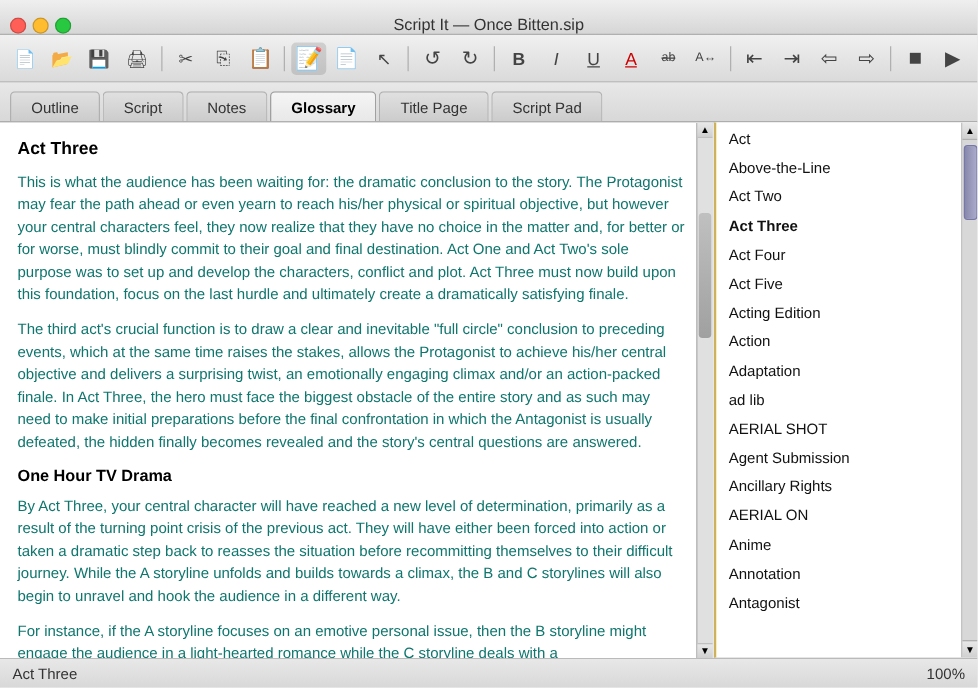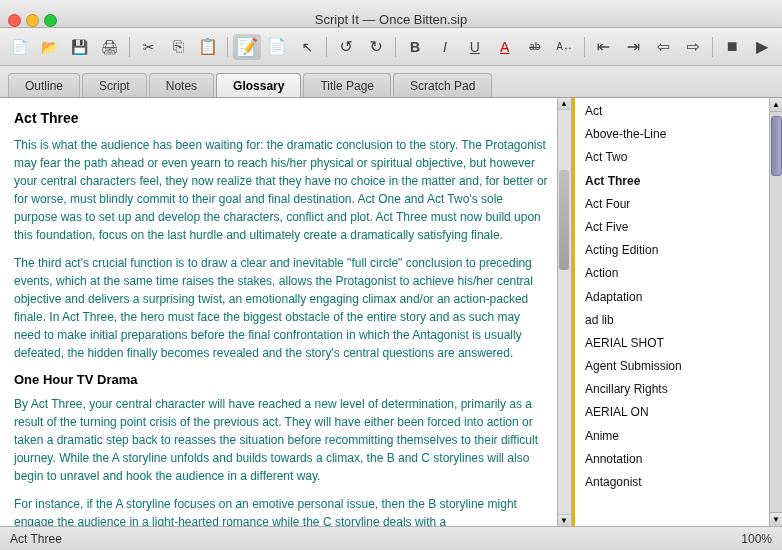--- a/index.html
+++ b/index.html
@@ -137,21 +137,21 @@
       font-size: 12px;
       line-height: 1.5;
       margin-bottom: 10px;
       color: #0f766e;
     }
 
     
     .glossary-pane {
       width: 210px;
       background: #fff;
-      border-left: 3px solid #eab308;
+      border-left: 1px solid #eab308;
       overflow: hidden;
       display: flex;
       flex-direction: column;
       position: relative;
     }
     .glossary-list {
       flex: 1;
       overflow-y: auto;
       padding: 2px 0;
     }
@@ -283,21 +283,21 @@
   <button class="toolbar-btn" style="font-size:18px;">■</button>
   <button class="toolbar-btn" style="font-size:16px;">▶</button>
 </div>
 
 <div class="tabs-bar">
   <div class="tab">Outline</div>
   <div class="tab">Script</div>
   <div class="tab">Notes</div>
   <div class="tab active">Glossary</div>
   <div class="tab">Title Page</div>
-  <div class="tab">Scratch Pad</div>
+  <div class="tab">Script Pad</div>
 </div>
 
 <div class="main-area">
 
   <div class="content-pane" style="padding-right: 22px;">
     <h2>Act Three</h2>
     <p>This is what the audience has been waiting for: the dramatic conclusion to the story. The Protagonist may fear the path ahead or even yearn to reach his/her physical or spiritual objective, but however your central characters feel, they now realize that they have no choice in the matter and, for better or for worse, must blindly commit to their goal and final destination. Act One and Act Two's sole purpose was to set up and develop the characters, conflict and plot. Act Three must now build upon this foundation, focus on the last hurdle and ultimately create a dramatically satisfying finale.</p>
     <p>The third act's crucial function is to draw a clear and inevitable "full circle" conclusion to preceding events, which at the same time raises the stakes, allows the Protagonist to achieve his/her central objective and delivers a surprising twist, an emotionally engaging climax and/or an action-packed finale. In Act Three, the hero must face the biggest obstacle of the entire story and as such may need to make initial preparations before the final confrontation in which the Antagonist is usually defeated, the hidden finally becomes revealed and the story's central questions are answered.</p>
     <h3>One Hour TV Drama</h3>
     <p>By Act Three, your central character will have reached a new level of determination, primarily as a result of the turning point crisis of the previous act. They will have either been forced into action or taken a dramatic step back to reasses the situation before recommitting themselves to their difficult journey. While the A storyline unfolds and builds towards a climax, the B and C storylines will also begin to unravel and hook the audience in a different way.</p>

